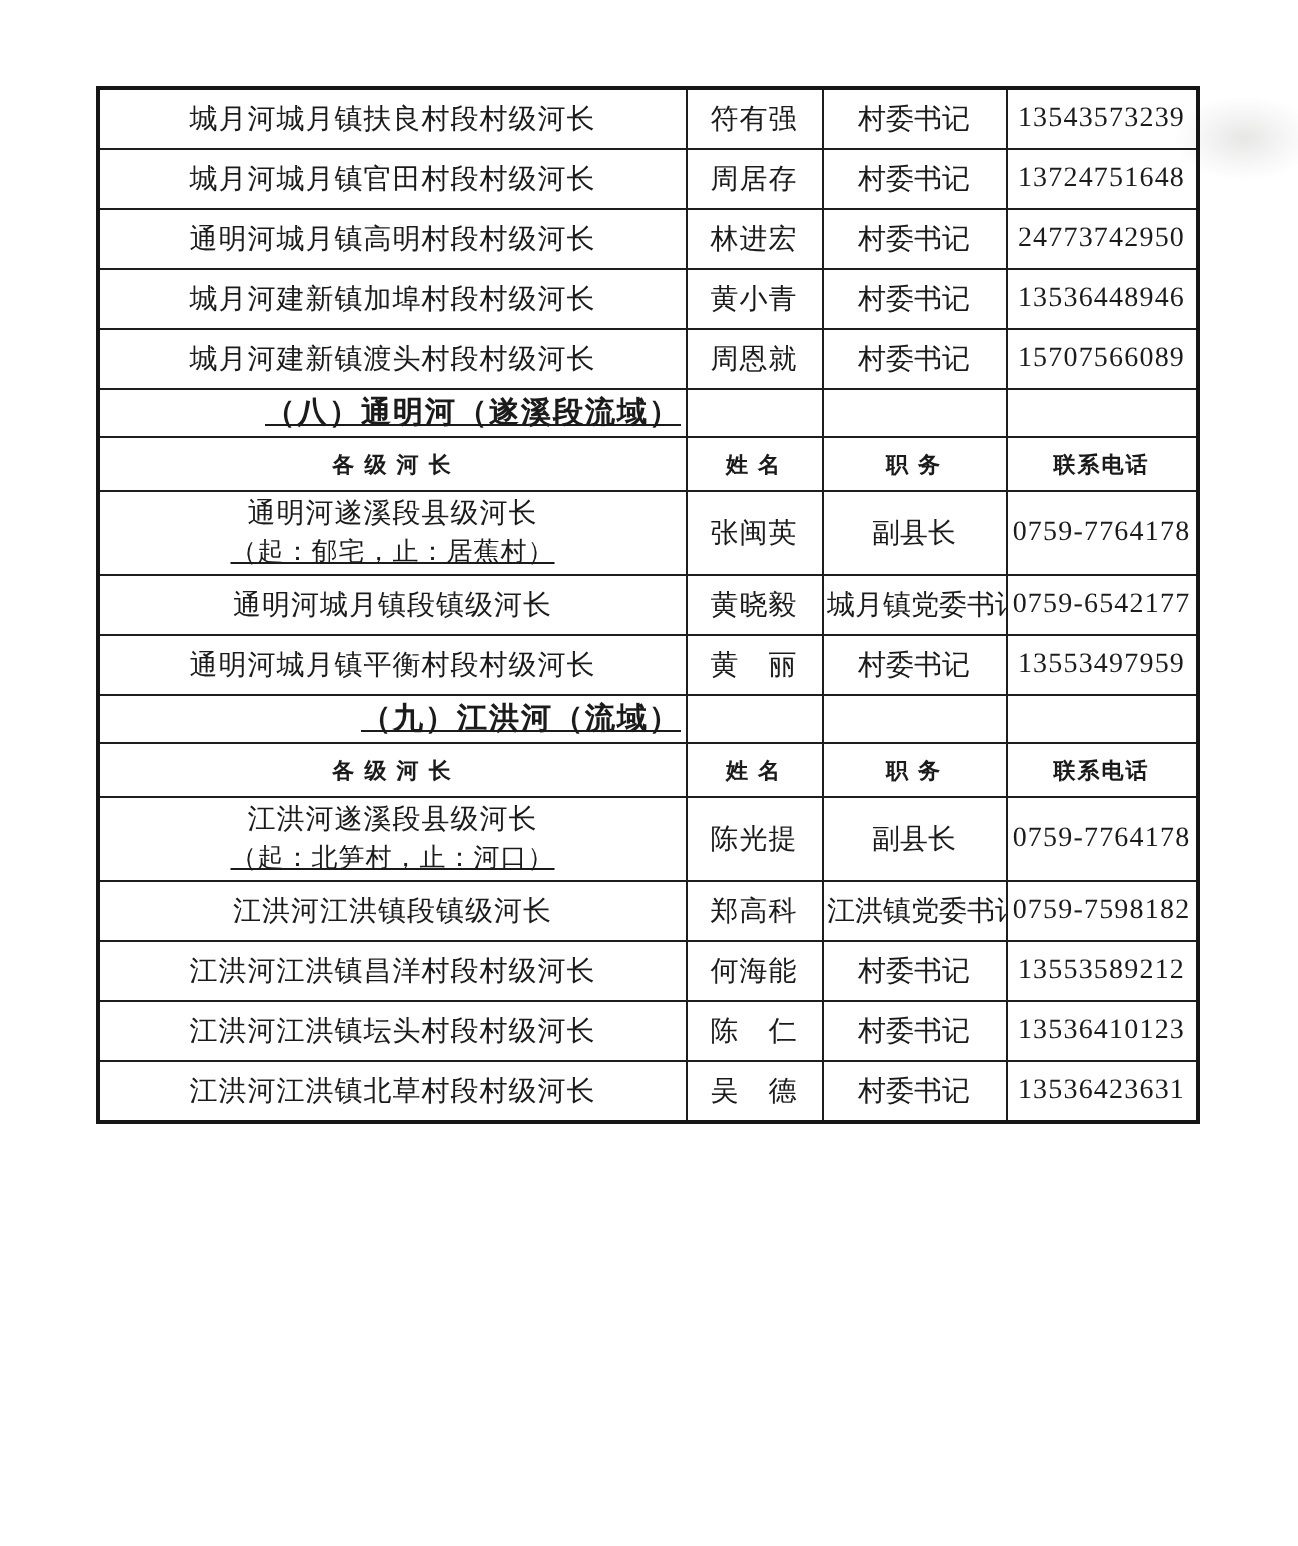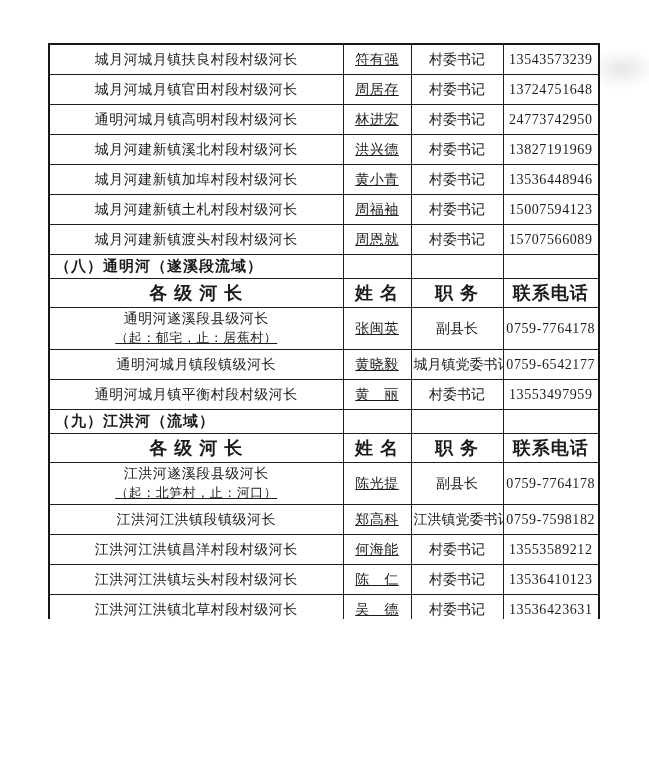--- a/index.html
+++ b/index.html
@@ -36,49 +36,50 @@
   }
   table.rc-table td {
     border: 1.5px solid #1e1e1e;
     text-align: center;
     vertical-align: middle;
     padding: 2px 2px;
     overflow: hidden;
   }
   tr.row-data td { height: 25px; font-size: 14px; }
   td.cell-river { letter-spacing: 0.5px; }
-  td.cell-name  { letter-spacing: 0.5px; white-space: nowrap; text-decoration: underline; }
+  td.cell-name  { letter-spacing: 0.5px; white-space: nowrap; }
   td.cell-pos   { font-size: 13.5px; white-space: nowrap; }
   td.cell-phone {
     font-family: "Liberation Serif", serif;
     font-size: 13.5px;
     letter-spacing: 0.6px;
     white-space: nowrap;
   }
   .river-note {
     font-size: 13px;
     letter-spacing: 0.5px;
     margin-top: 1px;
     text-decoration: underline;
   }
   tr.row-header td {
     font-weight: 700;
-    font-size: 18px;
+    font-size: 11px;
     height: 22px;
     letter-spacing: 1px;
     white-space: nowrap;
   }
   tr.row-section td.cell-section {
-    text-align: left;
+    text-align: right;
     font-weight: 700;
     font-size: 15px;
     height: 17px;
     padding-left: 5px;
     letter-spacing: 1px;
     white-space: nowrap;
+    text-decoration: underline;
   }
   tr.row-section td.cell-empty { height: 17px; }
 </style>
 </head>
 <body>
 
 <div class="sheet">
   <div class="smudge-top"></div>
   <table class="rc-table">
     <colgroup>
@@ -107,41 +108,25 @@
         <tr class="row-data">
           <td class="cell-river">
             <div>通明河城月镇高明村段村级河长</div>
           </td>
           <td class="cell-name">林进宏</td>
           <td class="cell-pos">村委书记</td>
           <td class="cell-phone">24773742950</td>
         </tr>
         <tr class="row-data">
           <td class="cell-river">
-            <div>城月河建新镇溪北村段村级河长</div>
-          </td>
-          <td class="cell-name">洪兴德</td>
-          <td class="cell-pos">村委书记</td>
-          <td class="cell-phone">13827191969</td>
-        </tr>
-        <tr class="row-data">
-          <td class="cell-river">
             <div>城月河建新镇加埠村段村级河长</div>
           </td>
           <td class="cell-name">黄小青</td>
           <td class="cell-pos">村委书记</td>
           <td class="cell-phone">13536448946</td>
-        </tr>
-        <tr class="row-data">
-          <td class="cell-river">
-            <div>城月河建新镇土札村段村级河长</div>
-          </td>
-          <td class="cell-name">周福袖</td>
-          <td class="cell-pos">村委书记</td>
-          <td class="cell-phone">15007594123</td>
         </tr>
         <tr class="row-data">
           <td class="cell-river">
             <div>城月河建新镇渡头村段村级河长</div>
           </td>
           <td class="cell-name">周恩就</td>
           <td class="cell-pos">村委书记</td>
           <td class="cell-phone">15707566089</td>
         </tr>
         <tr class="row-section">

